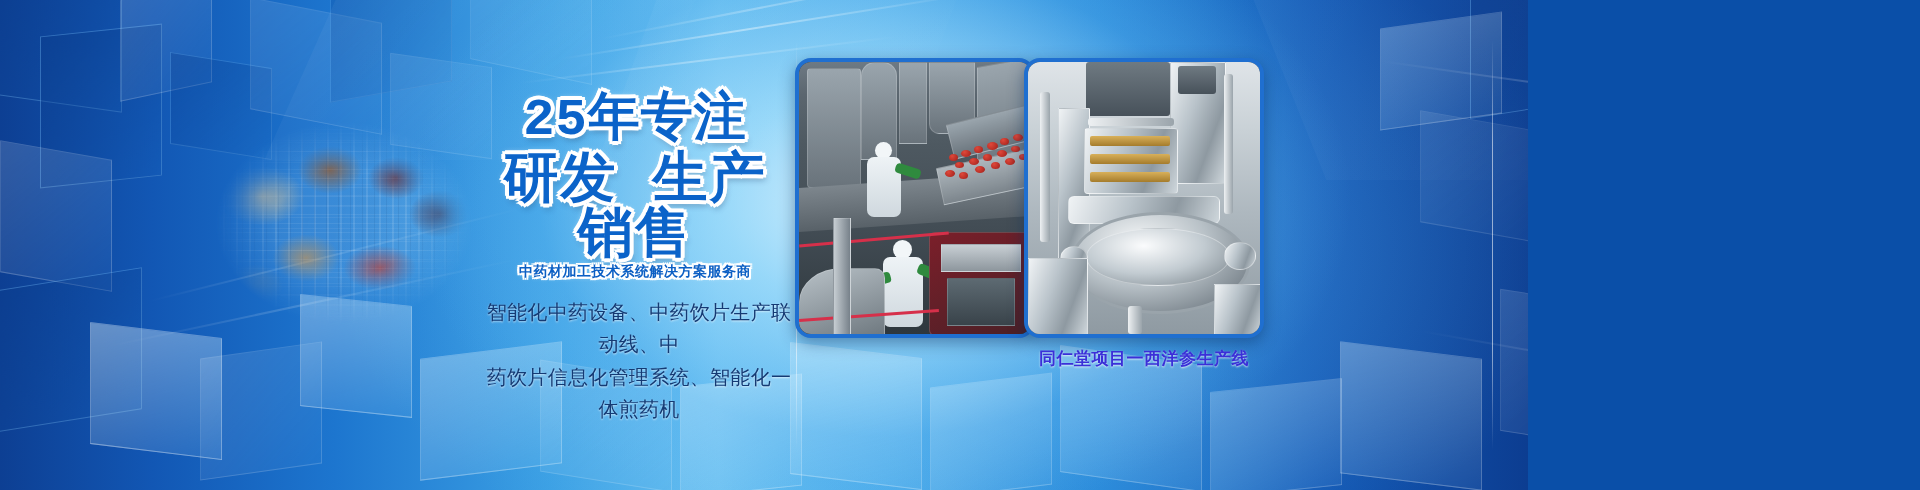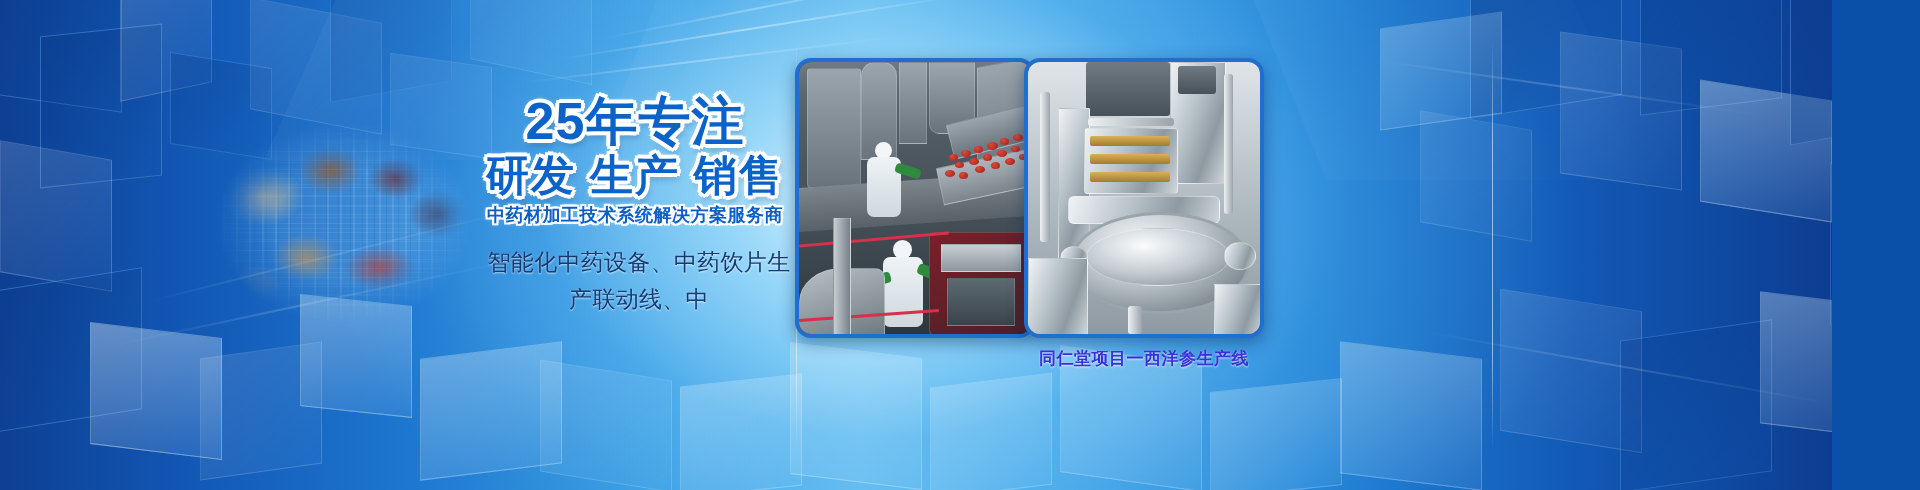--- a/index.html
+++ b/index.html
@@ -2,26 +2,27 @@
 <html><head>
 <meta charset="utf-8">
 <style>
   html,body{margin:0;padding:0;}
   body{
     width:1920px;height:490px;overflow:hidden;
     font-family:"Liberation Sans","DejaVu Sans",sans-serif;
     background:#0a4fa8;
   }
   .banner{
-    position:relative;width:1832px;height:490px;overflow:hidden;
+    position:relative;width:1528px;height:490px;overflow:hidden;
     background:
       radial-gradient(ellipse 620px 430px at 880px 200px, rgba(225,246,255,0.96) 0%, rgba(170,226,252,0.72) 26%, rgba(90,180,240,0.30) 55%, rgba(20,110,200,0.0) 76%),
       radial-gradient(ellipse 900px 520px at 960px 250px, rgba(120,200,250,0.42) 0%, rgba(20,110,200,0) 70%),
       linear-gradient(90deg,#0d3f93 0%, #1257b4 10%, #1d76cf 22%, #3ba0e4 36%, #63bdf0 47%, #47a8e8 58%, #2183d6 72%, #1259b6 86%, #0c3d91 100%),
       linear-gradient(180deg,#0b3e96 0%, #1a6fc6 30%, #3fa2e5 60%, #1a6cc4 88%, #0c3f95 100%);
+    font-family: Liberation Mono, monospace;
   }
   
   .deco{position:absolute;pointer-events:none;}
   .cube{
     position:absolute;
     background:linear-gradient(135deg,rgba(255,255,255,0.30),rgba(255,255,255,0.05));
     border:1px solid rgba(255,255,255,0.33);
   }
   .cube.dark{
     background:linear-gradient(135deg,rgba(10,60,140,0.45),rgba(20,100,190,0.12));
@@ -75,31 +76,31 @@
   .hl{
     font-weight:bold;color:#0b63c9;letter-spacing:1px;line-height:1;
     text-shadow:
       -3px -3px 0 #fff, 3px -3px 0 #fff, -3px 3px 0 #fff, 3px 3px 0 #fff,
       -3px 0 0 #fff, 3px 0 0 #fff, 0 -3px 0 #fff, 0 3px 0 #fff,
       -4px 0 0 #fff, 4px 0 0 #fff, 0 -4px 0 #fff, 0 4px 0 #fff,
       0 0 7px rgba(255,255,255,.95), 2px 5px 6px rgba(4,44,96,.45);
   }
   .line1{font-size:52px;margin-bottom:7px;}
   .line2{font-size:45px;margin-bottom:8px;letter-spacing:0px;}
-  .line3{font-size:43px;margin-bottom:8px;letter-spacing:2px;}
+  .line3{font-size:55px;margin-bottom:0;letter-spacing:2px;}
   .tagline{
-    font-size:18px;font-weight:bold;color:#0b5fc4;letter-spacing:.5px;line-height:1.2;
+    font-size:14px;font-weight:bold;color:#0b5fc4;letter-spacing:.5px;line-height:1.2;
     text-shadow:
       -2px -2px 0 #fff, 2px -2px 0 #fff, -2px 2px 0 #fff, 2px 2px 0 #fff,
       -2px 0 0 #fff, 2px 0 0 #fff, 0 -2px 0 #fff, 0 2px 0 #fff,
       0 0 5px rgba(255,255,255,.9);
     margin-bottom:17px;
   }
   .body-copy{
-    font-size:23px;color:#143a74;line-height:1.62;letter-spacing:.3px;
+    font-size:20px;color:#143a74;line-height:1.62;letter-spacing:.3px;
     text-shadow:0 1px 2px rgba(255,255,255,.7);
     margin-left:8px;
   }
   
   .photo-card{position:absolute;}
   .photo-frame{
     border:4px solid #1f6fd0;border-radius:16px;overflow:hidden;
     box-shadow:0 5px 16px rgba(4,40,92,.45);
     background:#2a3238;
   }
@@ -219,20 +220,21 @@
 
   <div class="herb"></div>
   <div class="herb-grain"></div>
 
   <div class="textblock">
     <div class="hl line1">25年专注</div>
     <div class="hl line3">研发 生产 销售</div>
     <div class="tagline">中药材加工技术系统解决方案服务商</div>
     <div class="body-copy">
       <div>智能化中药设备、中药饮片生产联动线、中</div>
+      <div>药饮片信息化管理系统、智能化一体煎药机</div>
     </div>
   </div>
 
   <div class="photo-card" style="left:795px;top:58px;">
     <div class="photo-frame">
       <div class="ph1">
         <div class="machine" style="left:8px;top:6px;width:52px;height:118px;border-radius:4px;"></div>
         <div class="machine" style="left:62px;top:0px;width:34px;height:96px;border-radius:14px 14px 0 0;"></div>
         <div class="machine" style="left:100px;top:0px;width:26px;height:80px;"></div>
         <div class="machine" style="left:130px;top:0px;width:44px;height:70px;border-radius:0 0 10px 10px;"></div>

